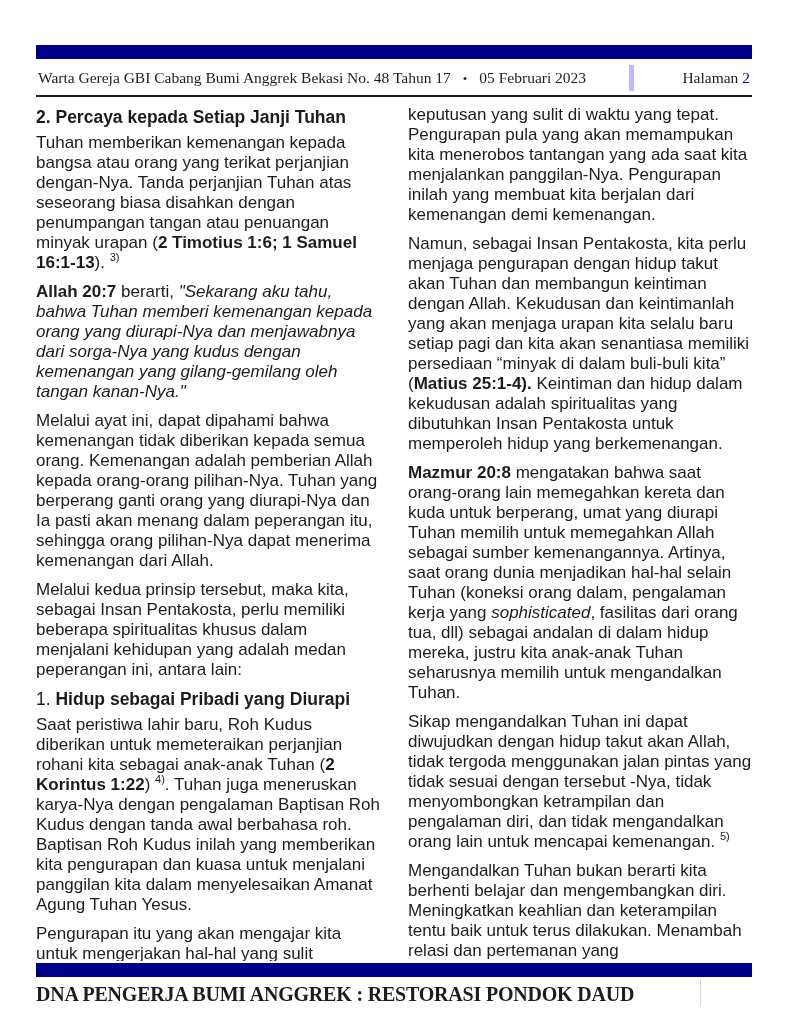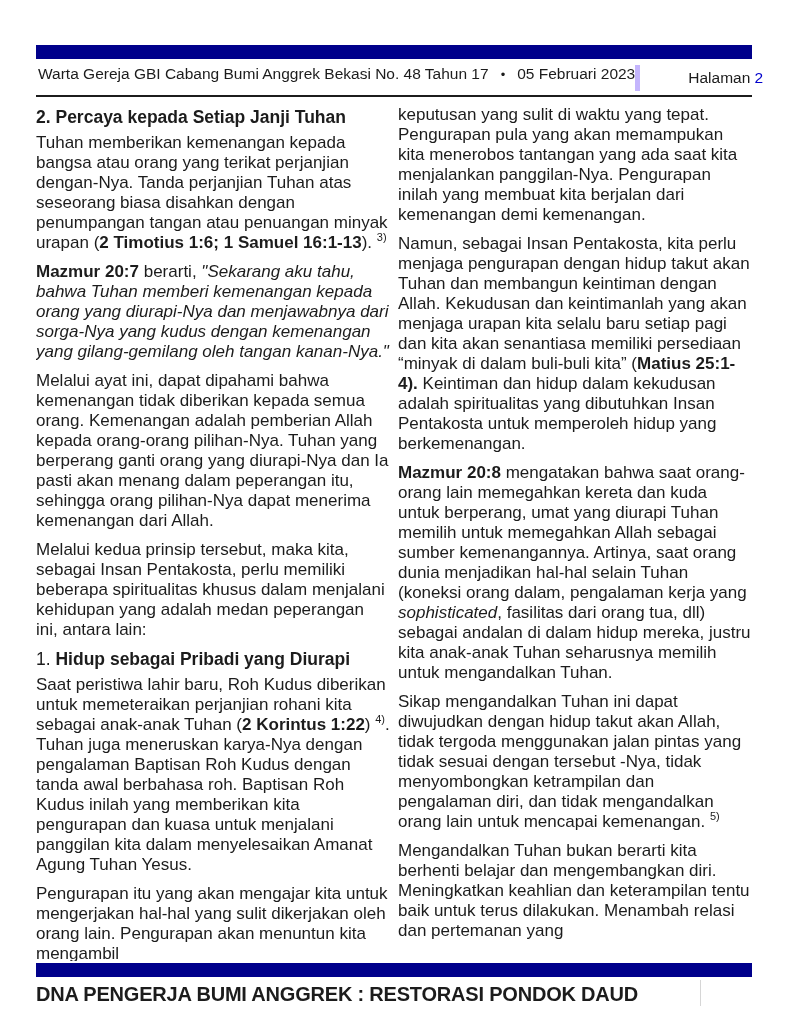--- a/index.html
+++ b/index.html
@@ -15,60 +15,62 @@
     flex-direction: column;
     overflow: hidden;
   }
   .accent-bar {
     height: 14px;
     width: 100%;
     background: #00008B;
   }
   .header-row {
     display: flex;
+    align-items: center;
     justify-content: space-between;
     font-size: 15.5px;
     padding: 6px 0 4px 2px;
+    font-family: Liberation Serif, serif;
   }
   .header-left { white-space: nowrap; }
   .header-left .bullet { margin: 0 12px; font-size: 13px; }
   .header-right {
     border-left: 5px solid #c4b5fd;
     padding: 4px 2px 4px 48px;
     white-space: nowrap;
   }
   .header-right .pagenum { color: #0000CC; }
   .header-rule {
     border-bottom: 2px solid #1c1c1c;
     width: 100%;
   }
   .content {
     flex: 1;
     display: flex;
-    gap: 8px;
+    gap: 28px;
     padding-top: 8px;
     overflow: hidden;
   }
   .column {
     flex: 1;
     font-size: 17px;
     line-height: 20px;
     text-align: left;
   }
   .block-p { margin: 0 0 9px 0; }
   .block-h { margin: 2px 0 5px 0; font-size: 17.5px; line-height: 21px; }
   .run-n { font-weight: normal; text-align: center; }
   .run-b { font-weight: bold; }
   .run-i { font-style: italic; }
   sup.run-sup {
     font-size: 11px;
     line-height: 0;
     vertical-align: super;
   }
-  .footer { margin-top: 2px; }
+  .footer { margin-top: 2px; font-family: Liberation Serif, serif; }
   .footer-row {
     display: flex;
     align-items: stretch;
     margin-top: 3px;
   }
   .footer-text {
     flex: 1;
     font-weight: bold;
     font-size: 20px;
     letter-spacing: -0.2px;
@@ -96,21 +98,21 @@
         <span class="pagenum" style="color: rgb(0, 0, 204);">2</span>
       </div>
     </div>
     <div class="header-rule"></div>
   </div>
 
   <div class="content">
     <div class="column" id="col-left">
         <div class="block-h"><span class="run-b">2. Percaya kepada Setiap Janji Tuhan</span></div>
         <div class="block-p"><span class="run-n">Tuhan memberikan kemenangan kepada bangsa atau orang yang terikat perjanjian dengan-Nya. Tanda perjanjian Tuhan atas seseorang biasa disahkan dengan penumpangan tangan atau penuangan minyak urapan (</span><span class="run-b">2 Timotius 1:6; 1 Samuel 16:1-13</span><span class="run-n">). </span><sup class="run-sup">3)</sup></div>
-        <div class="block-p"><span class="run-b">Mazmur 20:7</span><span class="run-n"> berarti,  </span><span class="run-i">"Sekarang aku tahu, bahwa Tuhan memberi kemenangan kepada orang yang diurapi-Nya dan menjawabnya dari sorga-Nya yang kudus dengan kemenangan yang gilang-gemilang oleh tangan kanan-Nya."</span></div>
+        <div class="block-p"><span class="run-b">Allah 20:7</span><span class="run-n"> berarti,  </span><span class="run-i">"Sekarang aku tahu, bahwa Tuhan memberi kemenangan kepada orang yang diurapi-Nya dan menjawabnya dari sorga-Nya yang kudus dengan kemenangan yang gilang-gemilang oleh tangan kanan-Nya."</span></div>
         <div class="block-p"><span class="run-n">Melalui ayat ini, dapat dipahami bahwa kemenangan tidak diberikan kepada semua orang. Kemenangan adalah pemberian Allah kepada orang-orang pilihan-Nya. Tuhan yang berperang ganti orang yang diurapi-Nya dan Ia pasti akan menang dalam peperangan itu, sehingga orang pilihan-Nya dapat menerima kemenangan dari Allah.</span></div>
         <div class="block-p"><span class="run-n">Melalui kedua prinsip tersebut, maka kita, sebagai Insan Pentakosta, perlu memiliki beberapa spiritualitas khusus dalam menjalani kehidupan yang adalah medan peperangan ini, antara lain:</span></div>
         <div class="block-h"><span class="run-n">1. </span><span class="run-b">Hidup sebagai Pribadi yang Diurapi</span></div>
         <div class="block-p"><span class="run-n">Saat peristiwa lahir baru, Roh Kudus diberikan untuk memeteraikan perjanjian rohani kita sebagai anak-anak Tuhan (</span><span class="run-b">2 Korintus 1:22</span><span class="run-n">) </span><sup class="run-sup">4)</sup><span class="run-n">. Tuhan juga meneruskan karya-Nya dengan pengalaman Baptisan Roh Kudus dengan tanda awal berbahasa roh. Baptisan Roh Kudus inilah yang memberikan kita pengurapan dan kuasa untuk menjalani panggilan kita dalam menyelesaikan Amanat Agung Tuhan Yesus.</span></div>
         <div class="block-p"><span class="run-n">Pengurapan itu yang akan mengajar kita untuk mengerjakan hal-hal yang sulit dikerjakan oleh orang lain. Pengurapan akan menuntun kita mengambil</span></div>
       </div>
     <div class="column" id="col-right">
         <div class="block-p"><span class="run-n">keputusan yang sulit di waktu yang tepat. Pengurapan pula yang akan memampukan kita menerobos tantangan yang ada saat kita menjalankan panggilan-Nya. Pengurapan inilah yang membuat kita berjalan dari kemenangan demi kemenangan.</span></div>
         <div class="block-p"><span class="run-n">Namun, sebagai Insan Pentakosta, kita perlu menjaga pengurapan dengan hidup takut akan Tuhan dan membangun keintiman dengan Allah. Kekudusan dan keintimanlah yang akan menjaga urapan kita selalu baru setiap pagi dan kita akan senantiasa memiliki persediaan “minyak di dalam buli-buli kita” (</span><span class="run-b">Matius 25:1-4).</span><span class="run-n"> Keintiman dan hidup dalam kekudusan adalah spiritualitas yang dibutuhkan Insan Pentakosta untuk memperoleh hidup yang berkemenangan.</span></div>
         <div class="block-p"><span class="run-b">Mazmur 20:8</span><span class="run-n"> mengatakan bahwa saat orang-orang lain memegahkan kereta dan kuda untuk berperang, umat yang diurapi Tuhan memilih untuk memegahkan Allah sebagai sumber kemenangannya. Artinya, saat orang dunia menjadikan hal-hal selain Tuhan (koneksi orang dalam, pengalaman kerja yang </span><span class="run-i">sophisticated</span><span class="run-n">, fasilitas dari orang tua, dll) sebagai andalan di dalam hidup mereka, justru kita anak-anak Tuhan seharusnya memilih untuk mengandalkan Tuhan.</span></div>

